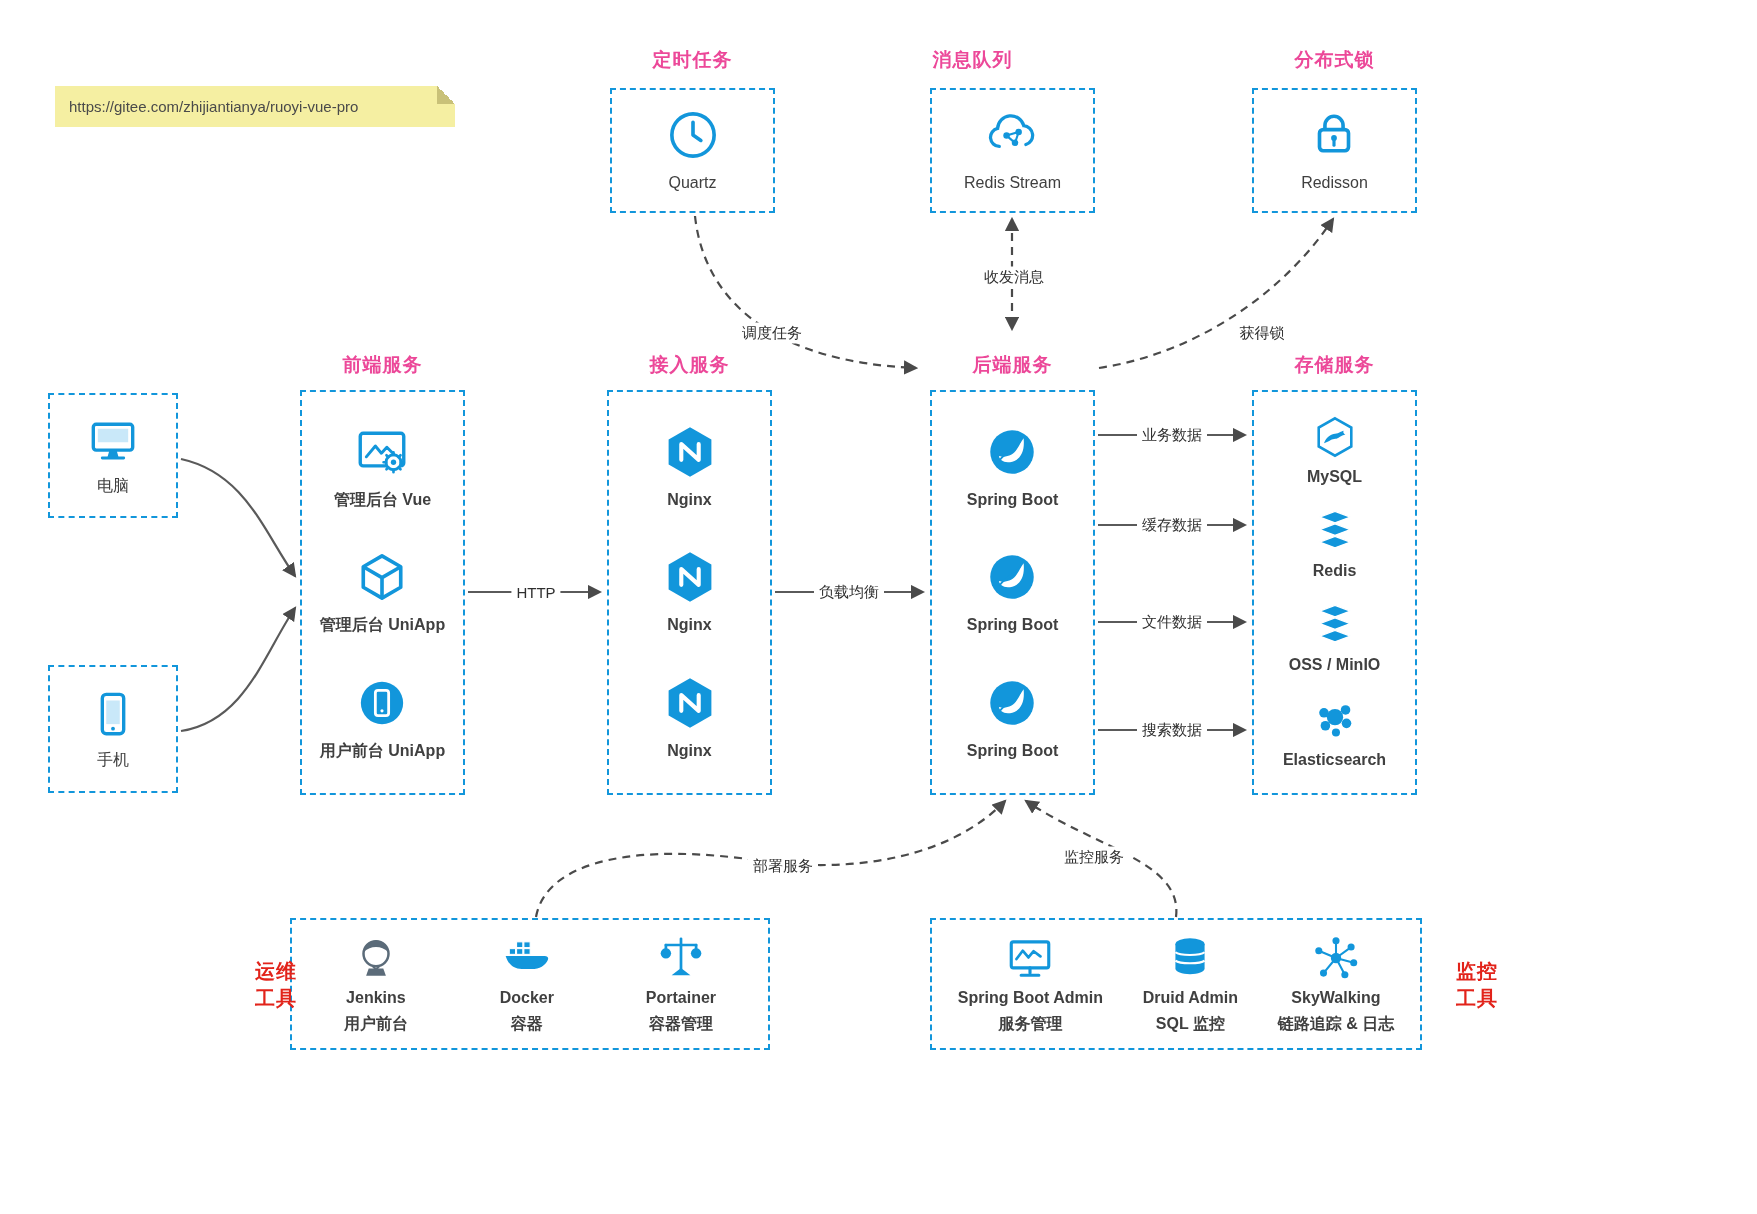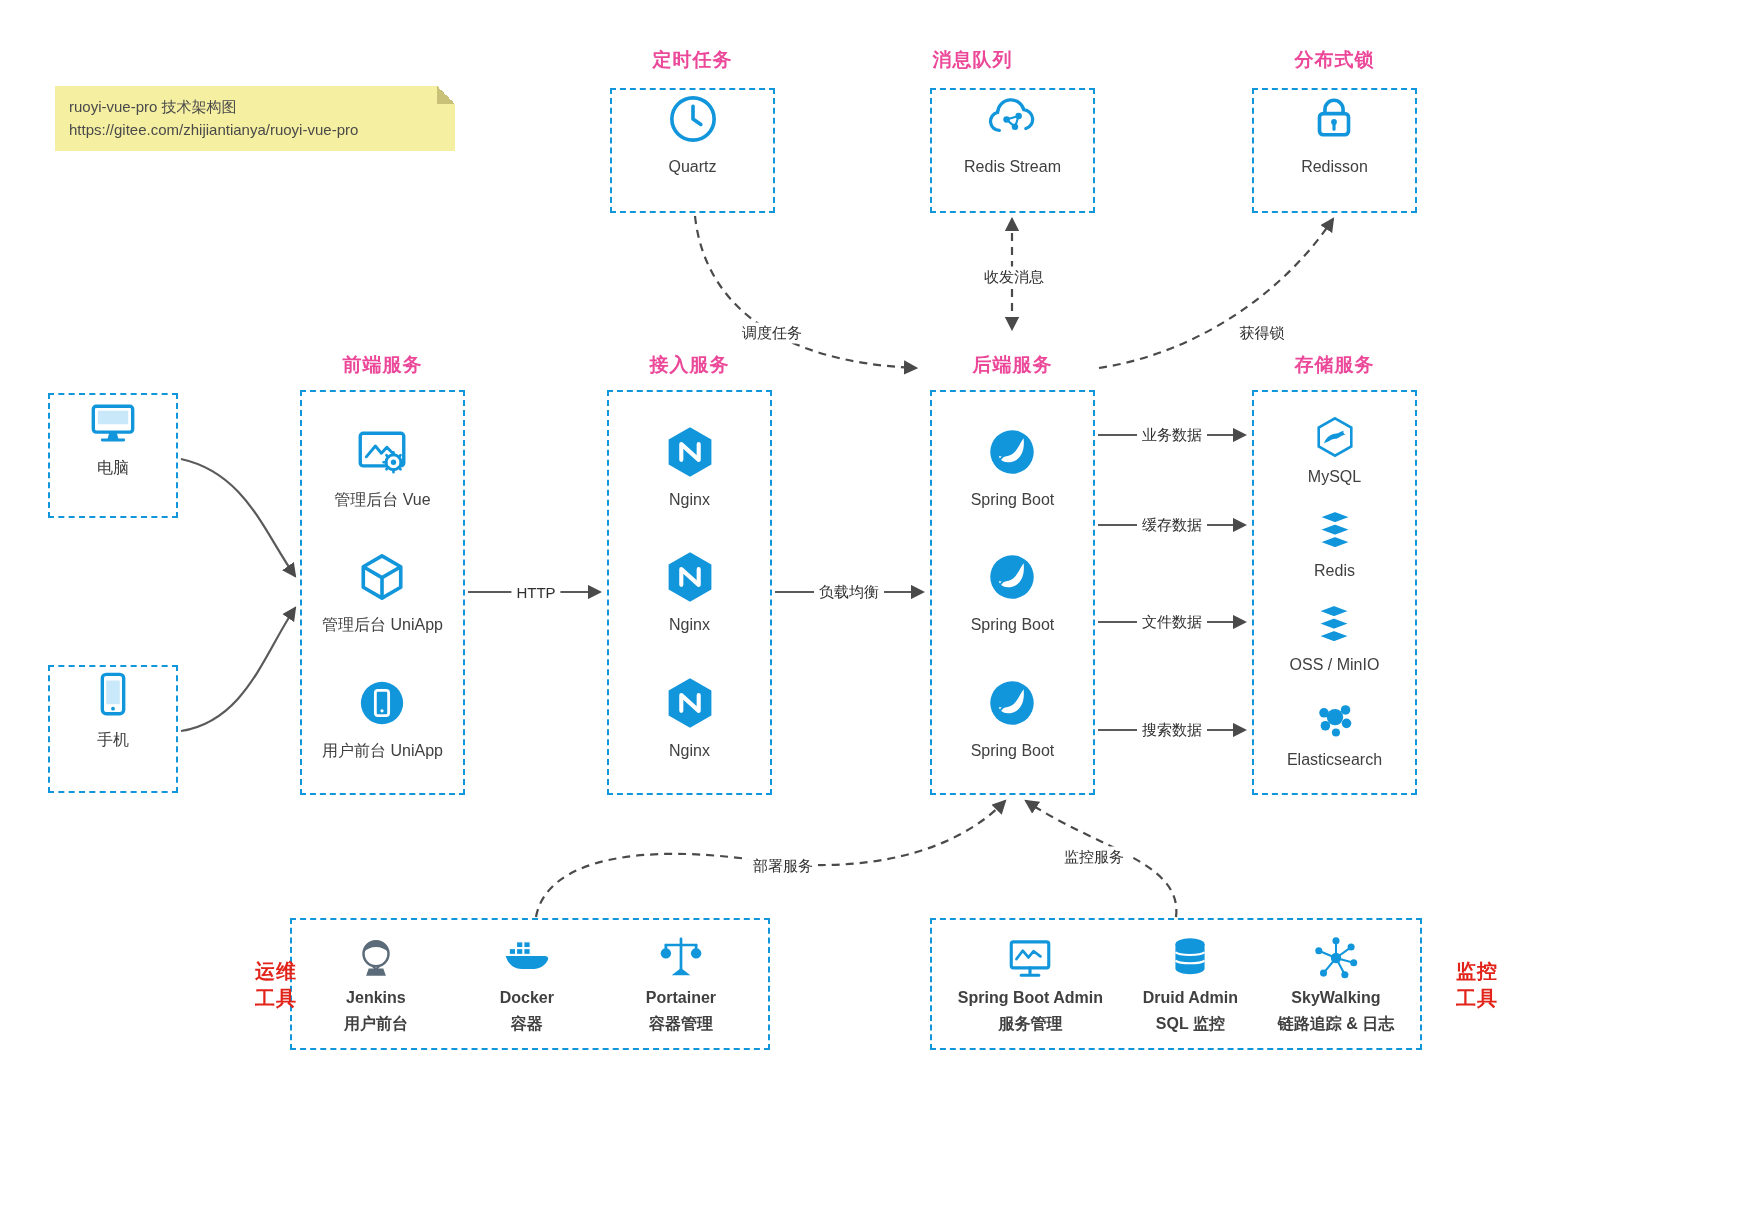--- a/index.html
+++ b/index.html
@@ -5,22 +5,22 @@
   html,body{margin:0;padding:0;background:#f0f0f0;}
   .canvas{
     position:relative;width:1757px;height:1214px;background:#ffffff;overflow:hidden;
     font-family:"Liberation Sans","DejaVu Sans",sans-serif;color:#404040;
   }
   .wires{position:absolute;left:0;top:0;z-index:1;}
   .box{
     position:absolute;box-sizing:border-box;border:2px dashed #1296db;background:#ffffff;
     z-index:2;display:flex;align-items:center;
   }
-  .col{flex-direction:column;justify-content:space-around;padding:12px 0;}
-  .single{flex-direction:column;justify-content:flex-start;gap:9px;}
+  .col{flex-direction:column;justify-content:space-around;padding:12px 0;font-weight:bold;}
+  .single{flex-direction:column;justify-content:center;gap:9px;}
   .row{flex-direction:row;justify-content:space-around;padding:8px 6px;font-weight:bold;}
   .item{display:flex;flex-direction:column;align-items:center;gap:8px;}
   .item-label{font-size:16px;color:#404040;white-space:nowrap;text-align:center;line-height:1.4;}
   .col-title{
     position:absolute;z-index:3;color:#ec4899;font-weight:bold;font-size:19px;
     text-align:center;letter-spacing:1px;
   }
   .side-label{
     position:absolute;z-index:3;color:#e2231a;font-weight:bold;font-size:20px;
     white-space:pre-line;text-align:right;line-height:1.35;letter-spacing:1px;margin-left:12px;
@@ -67,21 +67,20 @@
       <path d="M695 216 C704 300 772 362 916 368" marker-end="url(#arrow)"></path>
       <path d="M1012 219 V329" marker-start="url(#arrow)" marker-end="url(#arrow)"></path>
       <path d="M1099 368 C1192 354 1281 297 1333 219" marker-end="url(#arrow)"></path>
       <path d="M536 917 C547 858 642 843 762 861 C858 874 952 856 1005 801" marker-end="url(#arrow)"></path>
       <path d="M1176 917 C1183 862 1098 849 1026 801" marker-end="url(#arrow)"></path>
     </g>
   </svg>
 
   <div class="note">
     <div class="note-fold"></div>
-    <div>ruoyi-vue-pro 技术架构图</div>
     <div>https://gitee.com/zhijiantianya/ruoyi-vue-pro</div>
   </div>
 
   <div class="col-title" style="left:610px;top:47px;width:165px">定时任务</div>
   <div class="col-title" style="left:890px;top:47px;width:165px">消息队列</div>
   <div class="col-title" style="left:1252px;top:47px;width:165px">分布式锁</div>
   <div class="col-title" style="left:300px;top:352px;width:165px">前端服务</div>
   <div class="col-title" style="left:607px;top:352px;width:165px">接入服务</div>
   <div class="col-title" style="left:930px;top:352px;width:165px">后端服务</div>
   <div class="col-title" style="left:1252px;top:352px;width:165px">存储服务</div>

